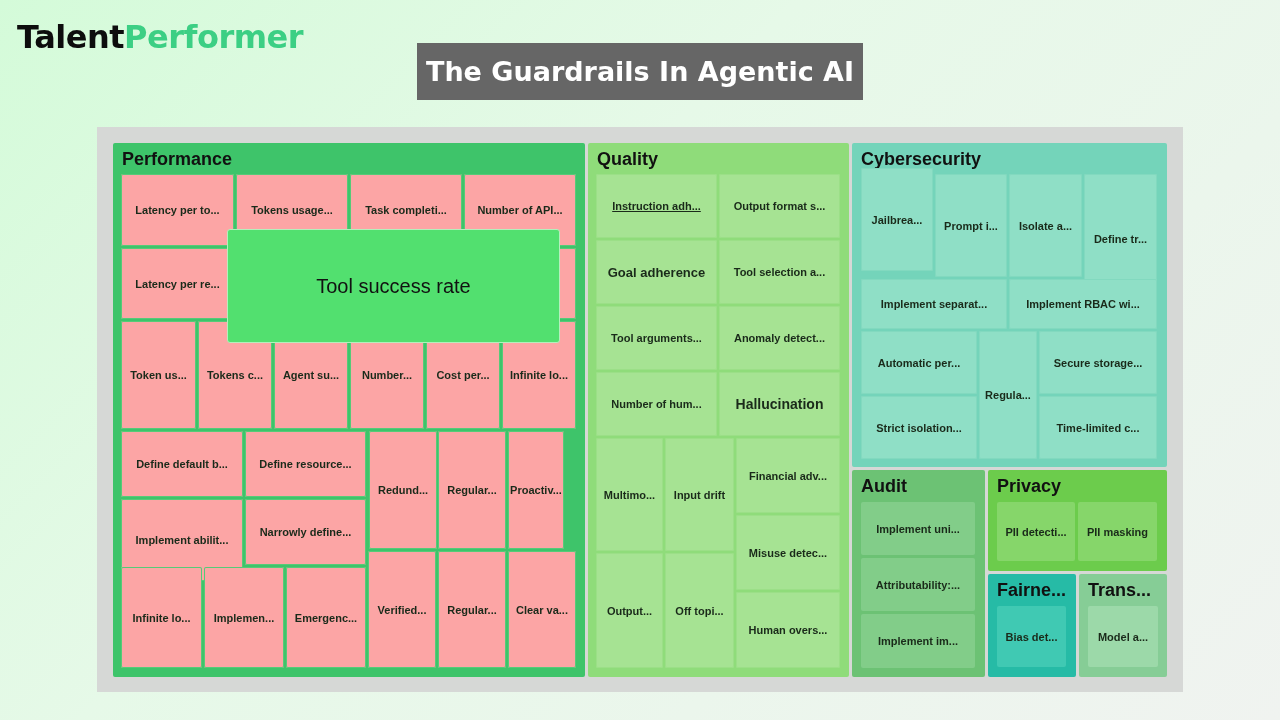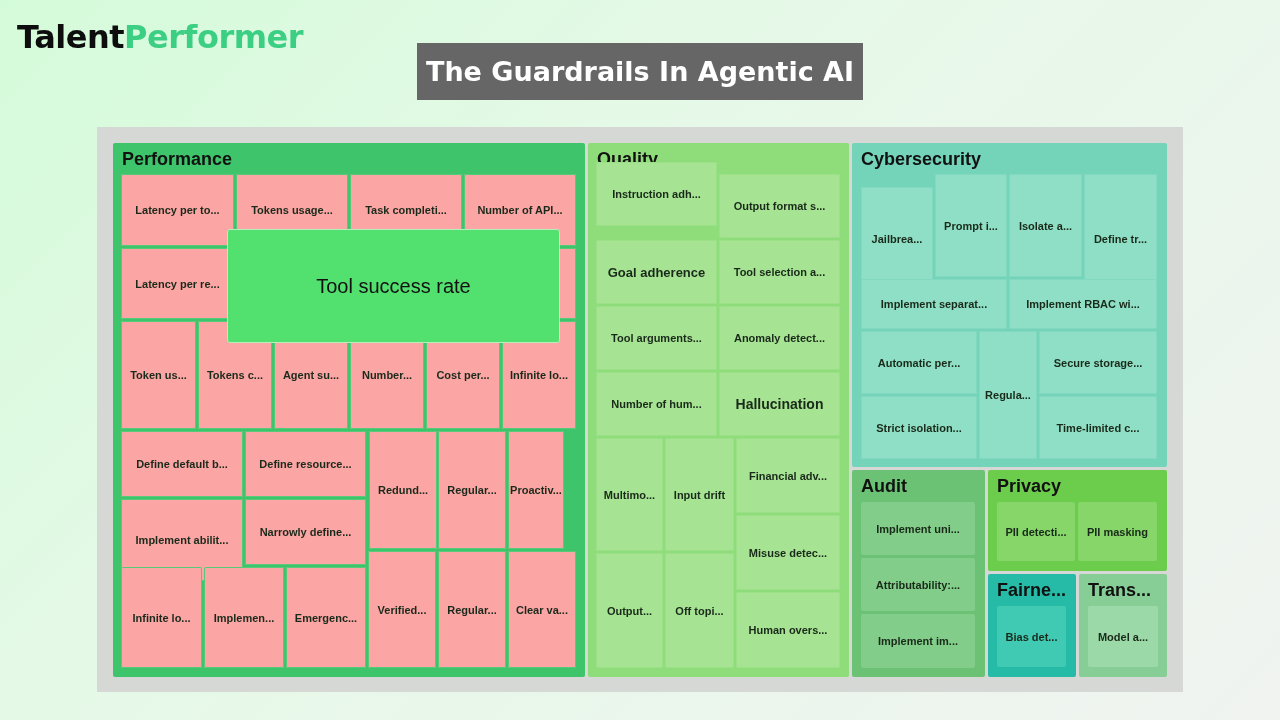--- a/index.html
+++ b/index.html
@@ -117,40 +117,40 @@
     <div class="cell" style="left:256px;top:288px;width:68px;height:118px;">Redund...</div>
     <div class="cell" style="left:325px;top:288px;width:68px;height:118px;">Regular...</div>
     <div class="cell" style="left:395px;top:288px;width:56px;height:118px;">Proactiv...</div>
     <div class="cell" style="left:255px;top:408px;width:68px;height:117px;">Verified...</div>
     <div class="cell" style="left:325px;top:408px;width:68px;height:117px;">Regular...</div>
     <div class="cell" style="left:395px;top:408px;width:68px;height:117px;">Clear va...</div>
   </div>
 
   <div class="group g-qual" style="left:491px;top:16px;width:261px;height:534px;">
     <div class="group-label">Quality</div>
-    <div class="cell" style="left:8px;top:19px;width:121px;height:64px;">Instruction adh...</div>
+    <div class="cell" style="left:8px;top:31px;width:121px;height:64px;text-decoration:underline;">Instruction adh...</div>
     <div class="cell" style="left:131px;top:31px;width:121px;height:64px;">Output format s...</div>
     <div class="cell big" style="left:8px;top:97px;width:121px;height:64px;">Goal adherence</div>
     <div class="cell" style="left:131px;top:97px;width:121px;height:64px;">Tool selection a...</div>
     <div class="cell" style="left:8px;top:163px;width:121px;height:64px;">Tool arguments...</div>
     <div class="cell" style="left:131px;top:163px;width:121px;height:64px;">Anomaly detect...</div>
     <div class="cell" style="left:8px;top:229px;width:121px;height:64px;">Number of hum...</div>
     <div class="cell bigger" style="left:131px;top:229px;width:121px;height:64px;">Hallucination</div>
     <div class="cell" style="left:8px;top:295px;width:67px;height:113px;">Multimo...</div>
     <div class="cell" style="left:77px;top:295px;width:69px;height:113px;">Input drift</div>
     <div class="cell" style="left:8px;top:410px;width:67px;height:115px;">Output...</div>
     <div class="cell" style="left:77px;top:410px;width:69px;height:115px;">Off topi...</div>
     <div class="cell" style="left:148px;top:295px;width:104px;height:75px;">Financial adv...</div>
     <div class="cell" style="left:148px;top:372px;width:104px;height:75px;">Misuse detec...</div>
     <div class="cell" style="left:148px;top:449px;width:104px;height:76px;">Human overs...</div>
   </div>
 
   <div class="group g-cyber" style="left:755px;top:16px;width:315px;height:324px;">
     <div class="group-label">Cybersecurity</div>
-    <div class="cell" style="left:9px;top:44px;width:72px;height:103px;">Jailbrea...</div>
+    <div class="cell" style="left:9px;top:25px;width:72px;height:103px;">Jailbrea...</div>
     <div class="cell" style="left:83px;top:31px;width:72px;height:103px;">Prompt i...</div>
     <div class="cell" style="left:157px;top:31px;width:73px;height:103px;">Isolate a...</div>
     <div class="cell" style="left:232px;top:31px;width:73px;height:130px;text-align:right;">Define tr...</div>
     <div class="cell" style="left:9px;top:136px;width:146px;height:50px;">Implement separat...</div>
     <div class="cell" style="left:157px;top:136px;width:148px;height:50px;">Implement RBAC wi...</div>
     <div class="cell" style="left:9px;top:188px;width:116px;height:63px;">Automatic per...</div>
     <div class="cell" style="left:9px;top:253px;width:116px;height:63px;">Strict isolation...</div>
     <div class="cell" style="left:127px;top:188px;width:58px;height:128px;">Regula...</div>
     <div class="cell" style="left:187px;top:188px;width:118px;height:63px;">Secure storage...</div>
     <div class="cell" style="left:187px;top:253px;width:118px;height:63px;">Time-limited c...</div>

